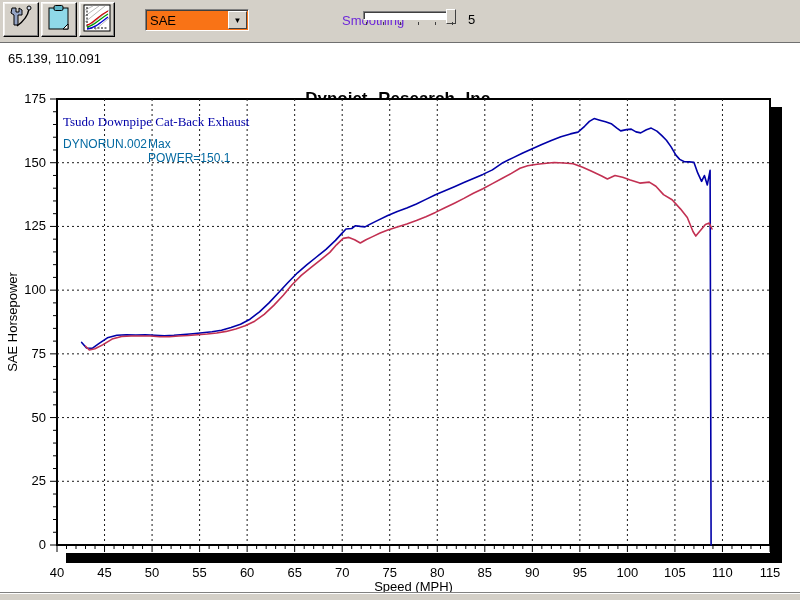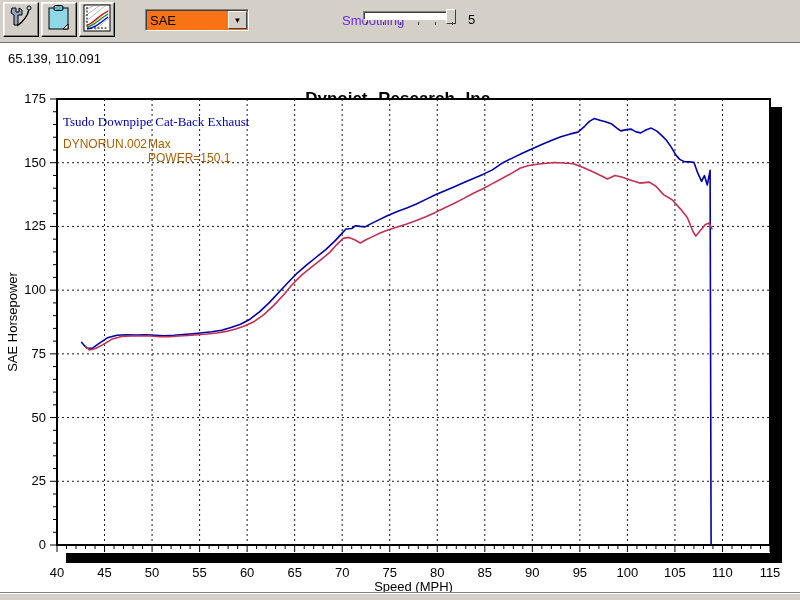--- a/index.html
+++ b/index.html
@@ -273,19 +273,19 @@
       <text x="46" y="103" text-anchor="end" font-size="13" fill="#000">175</text>
       <text x="413.5" y="591" text-anchor="middle" font-size="13" fill="#000">Speed (MPH)</text>
       <text x="17" y="322" text-anchor="middle" font-size="13" fill="#000" transform="rotate(-90 17 322)">SAE Horsepower</text>
       <polyline points="81.7,342.4 86.5,348.0 92.2,348.3 98.8,343.7 107.4,337.8 116.9,335.3 126.4,334.7 135.9,335.0 145.4,334.7 154.9,335.3 164.4,335.8 173.9,335.3 183.4,334.5 192.9,333.7 202.5,332.7 212.0,331.7 221.5,330.2 231.0,327.6 240.5,324.3 250.0,319.2 259.5,311.8 269.0,302.9 278.5,292.7 288.0,282.5 297.5,272.8 307.0,264.7 316.5,257.0 326.0,249.4 335.5,240.4 341.2,234.1 346.0,229.0 351.7,228.5 355.5,225.7 360.3,226.4 365.0,226.9 370.7,223.9 378.3,220.1 387.8,215.5 397.3,211.6 406.8,208.1 416.4,204.0 425.9,199.4 435.4,194.8 444.9,190.7 454.4,186.7 463.9,182.6 473.4,178.5 482.9,174.4 492.4,169.9 502.9,162.7 513.3,157.6 522.8,153.0 532.3,148.7 541.8,144.4 551.3,140.5 560.9,136.7 570.4,133.9 578.0,132.1 584.6,126.3 589.4,121.4 594.1,118.6 599.8,120.2 605.5,121.7 611.2,123.7 616.9,128.1 620.7,130.9 626.4,129.6 631.2,129.1 636.0,131.9 640.7,132.9 646.4,129.8 651.2,128.1 656.9,131.1 661.6,135.4 666.4,140.3 671.1,146.9 675.9,155.1 679.7,159.4 684.4,161.7 689.2,161.9 693.9,162.2 697.7,172.9 701.6,181.3 704.4,175.5 707.3,184.9 710.1,170.4 711.1,545.0" fill="none" stroke="#0000A8" stroke-width="1.6" stroke-linejoin="round" stroke-linecap="round"></polyline>
       <polyline points="85.5,346.2 89.3,350.0 95.0,348.8 102.6,344.9 112.1,339.1 121.6,336.5 131.2,336.0 140.7,336.0 150.2,336.0 159.7,336.8 169.2,336.8 178.7,336.0 188.2,335.5 197.7,334.7 207.2,334.0 216.7,333.0 226.2,331.4 235.7,328.9 245.2,325.8 254.7,321.2 264.2,314.4 273.8,305.4 283.3,295.2 291.8,285.0 301.3,275.4 310.8,267.7 320.3,260.1 329.8,252.4 336.5,244.8 343.2,238.4 348.9,237.4 354.6,239.7 360.3,243.0 366.0,239.7 372.6,236.6 380.2,233.1 387.8,230.0 397.3,226.9 406.8,223.9 416.4,220.6 425.9,216.7 435.4,212.4 444.9,207.8 454.4,203.2 463.9,198.4 473.4,193.3 482.9,188.7 492.4,183.6 501.9,178.5 511.4,173.4 520.0,168.3 527.6,165.8 537.1,164.2 546.6,163.2 554.2,162.5 563.7,163.0 573.2,163.7 582.7,167.3 592.2,171.6 601.7,176.0 607.4,179.0 615.0,175.5 622.6,177.2 630.3,180.0 639.8,183.1 649.3,182.1 655.9,186.2 663.5,194.6 672.1,199.7 680.6,209.1 687.3,217.5 693.0,231.5 695.8,236.1 700.6,230.3 705.4,224.4 709.2,223.1 712.0,229.0" fill="none" stroke="#C23052" stroke-width="1.6" stroke-linejoin="round" stroke-linecap="round"></polyline>
     </svg>
 
   <div class="legend-row" style="top:71px;color:#0000A8;">
     <span class="desc">Tsudo Downpipe Cat-Back Exhaust</span>
   </div>
-  <div class="legend-row" style="top:94px;color:#a16207;">
+  <div class="legend-row" style="top:94px;color:#0369a1;">
     <span class="run">DYNORUN.002</span>
     <span class="pwr">Max POWER=150.1</span>
   </div>
 </div>
 
 <div class="bottom-strip"></div>
 
 </body></html>

